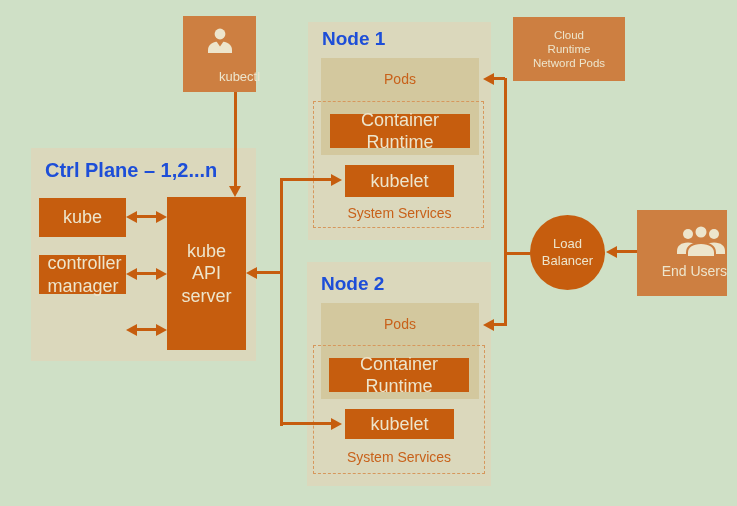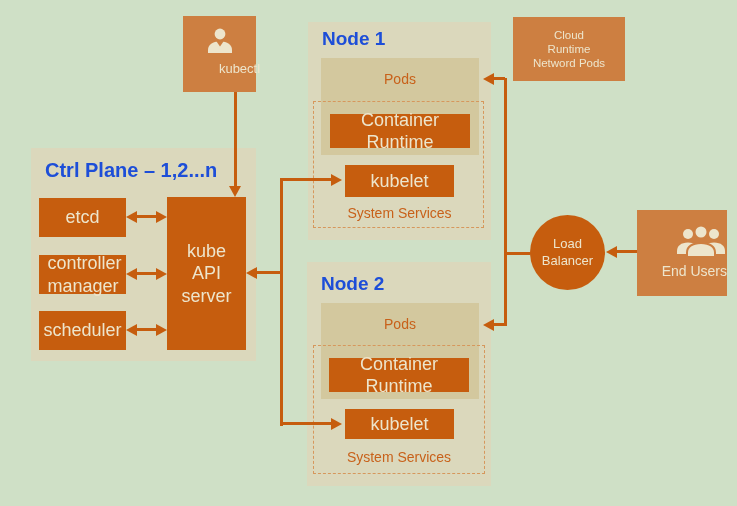--- a/index.html
+++ b/index.html
@@ -33,27 +33,24 @@
   .narrow { display:inline-block; width:50px; }
 </style>
 </head>
 <body>
 
 <div class="canvas">
 
   <div class="panel" style="left:31px; top:148px; width:225px; height:213px;">
     <div class="ptitle" style="top:11px; font-size:20px;">Ctrl Plane – 1,2...n</div>
     <div class="obox" style="left:8px; top:50px; width:87px; height:39px;">
-      <span>etcd</span>
+      <span>kube</span>
     </div>
     <div class="obox" style="left:8px; top:107px; width:87px; height:39px;">
       <span style="display:inline-block; width:70px;">controller manager</span>
-    </div>
-    <div class="obox" style="left:8px; top:163px; width:87px; height:39px;">
-      <span>scheduler</span>
     </div>
     <div class="obox" style="left:136px; top:49px; width:79px; height:153px;">
       <span class="narrow">kube API server</span>
     </div>
   </div>
 
   <div class="panel" style="left:308px; top:22px; width:183px; height:218px;">
     <div class="ptitle" style="top:6px; font-size:19px;">Node 1</div>
     <div class="pods" style="left:13px; top:36px; width:158px; height:97px;">
       <span>Pods</span>
@@ -82,21 +79,21 @@
     </div>
     <div class="syssvc" style="top:187px;">System Services</div>
   </div>
 
   <div class="lightbox" style="left:183px; top:16px; width:73px; height:76px;">
     <svg width="34" height="34" viewBox="0 0 34 34" style="margin-top:9px;">
       <circle cx="17" cy="9" r="5.4" fill="#ede5cc"></circle>
       <path d="M5,28 L5,25 C5,19.8 9.5,16.3 17,16.3 C24.5,16.3 29,19.8 29,25 L29,28 Z" fill="#ede5cc"></path>
       <path d="M13,15.8 L17,21.5 L21,15.8 Z" fill="#cd7f41"></path>
     </svg>
-    <div style="font-size:13px; margin-top:2px;padding-left:40px;">kubectl</div>
+    <div style="font-size:13px; margin-top:10px;padding-left:40px;">kubectl</div>
   </div>
 
   <div class="lightbox" style="left:513px; top:17px; width:112px; height:64px; justify-content:center;">
     <div style="font-size:11.5px; line-height:14px;">Cloud</div>
     <div style="font-size:11.5px; line-height:14px;">Runtime</div>
     <div style="font-size:11.5px; line-height:14px;">Netword Pods</div>
   </div>
 
   <div class="lb" style="left:530px; top:215px; width:75px; height:75px;">
     <span style="display:inline-block; width:58px;">Load Balancer</span>

